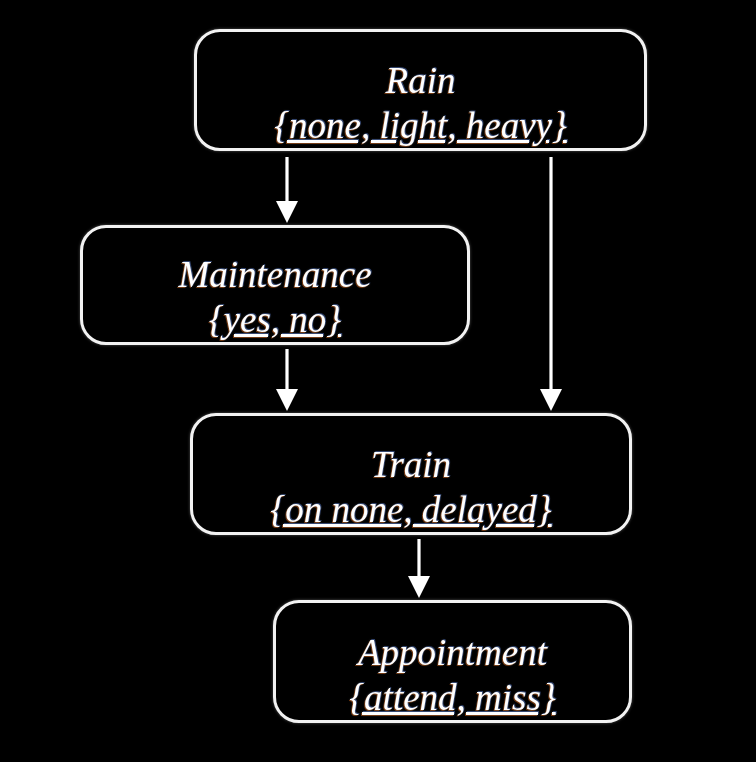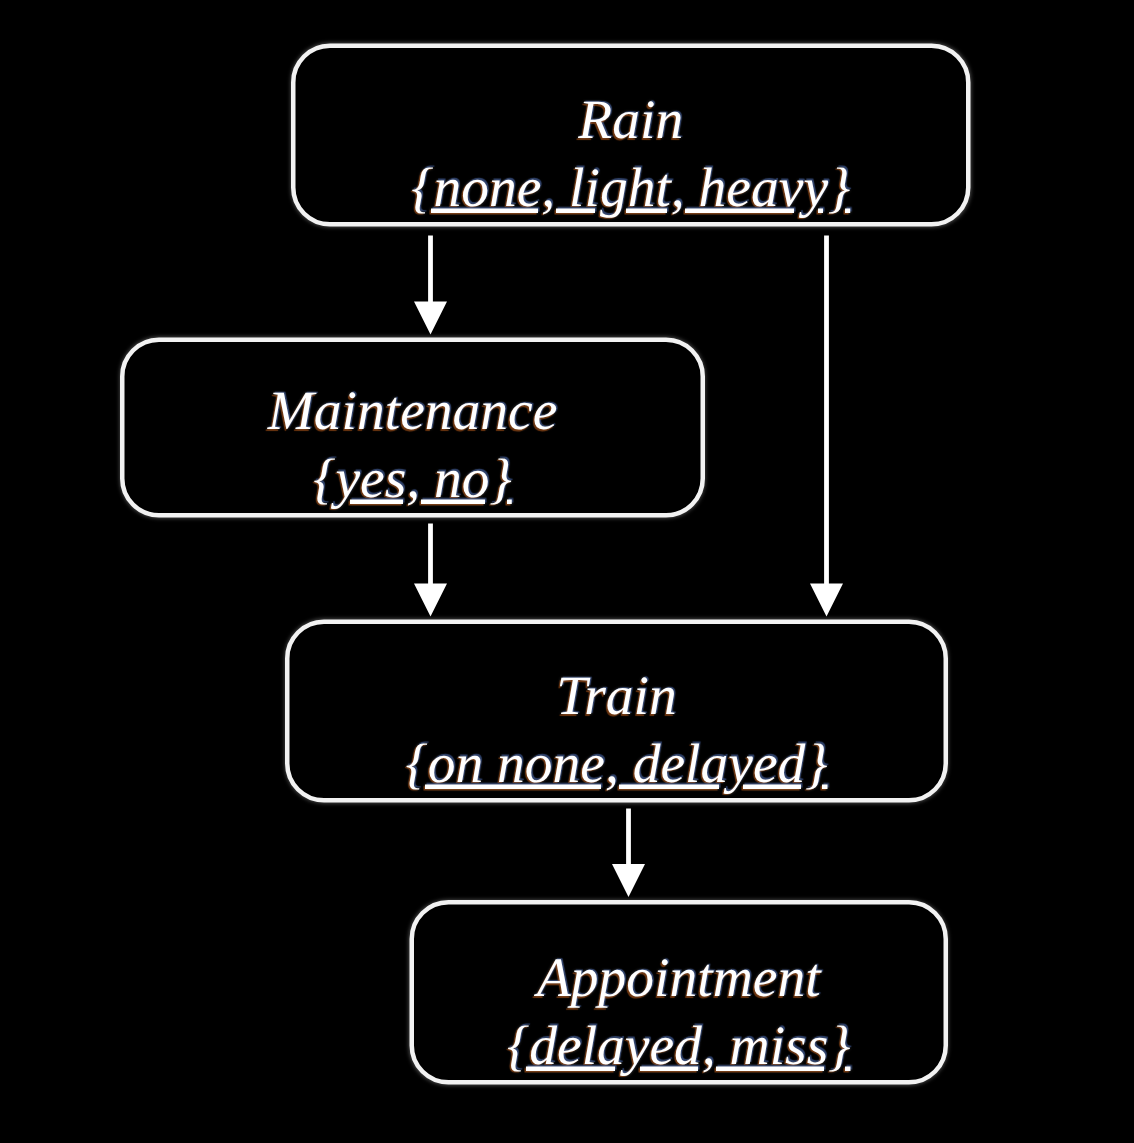--- a/index.html
+++ b/index.html
@@ -86,16 +86,16 @@
     <div class="node-states">{yes, no}</div>
   </div>
 
   <div class="node" id="node-train" style="left: 190px; top: 413px; width: 442px; height: 122px; border-color: rgb(242, 242, 242);">
     <div class="node-title">Train</div>
     <div class="node-states">{on none, delayed}</div>
   </div>
 
   <div class="node" id="node-appointment" style="left: 241px; top: 600px; width: 359px; height: 123px; border-color: rgb(242, 242, 242); margin-left: 32px;">
     <div class="node-title">Appointment</div>
-    <div class="node-states">{delayed, miss}</div>
+    <div class="node-states">{attend, miss}</div>
   </div>
 
 </div>
 
 </body></html>

